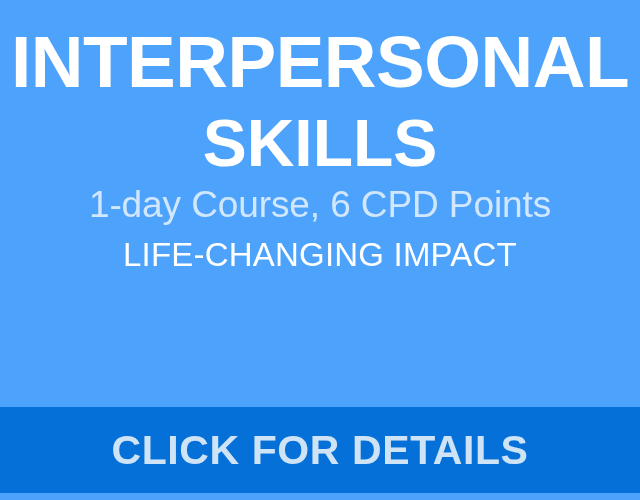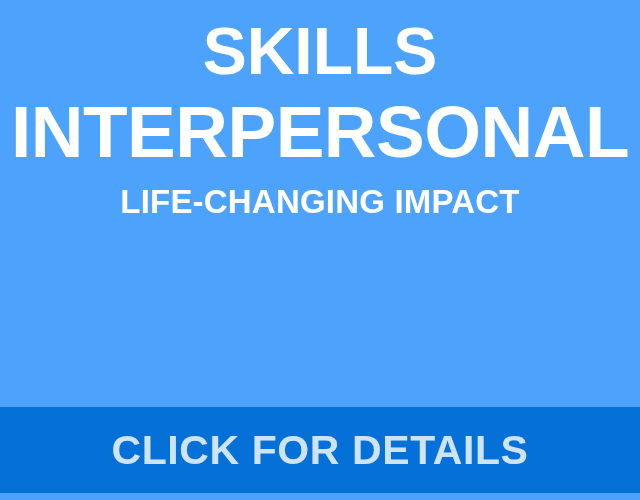--- a/index.html
+++ b/index.html
@@ -84,21 +84,21 @@
     font-weight: 300;
     letter-spacing: -0.1px;
     color: rgba(255, 255, 255, 0.74);
     height: 53px;
     line-height: 53px;
   }
 
   
   .tagline {
     font-size: 33px;
-    font-weight: 700;
+    font-weight: 400;
     letter-spacing: 0.2px;
     height: 48px;
     line-height: 48px;
   }
 
   
   .cta-bar {
     position: absolute;
     left: 0;
     top: 407px;
@@ -122,25 +122,26 @@
     text-align: center;
   }
 </style>
 </head>
 <body>
 
 <div id="ad-banner">
 
   <div class="copy-block">
 
+    <div class="line headline-primary">INTERPERSONAL</div>
+
     <div class="line headline-secondary">SKILLS</div>
 
-    <div class="line headline-primary">INTERPERSONAL</div>
 
-
+    <div class="line detail">1-day Course, 6 CPD Points</div>
 
 
     <div class="line tagline">LIFE-CHANGING IMPACT</div>
 
   </div>
 
   <div class="cta-bar">
     <span class="cta-label">CLICK FOR DETAILS</span>
   </div>
 

